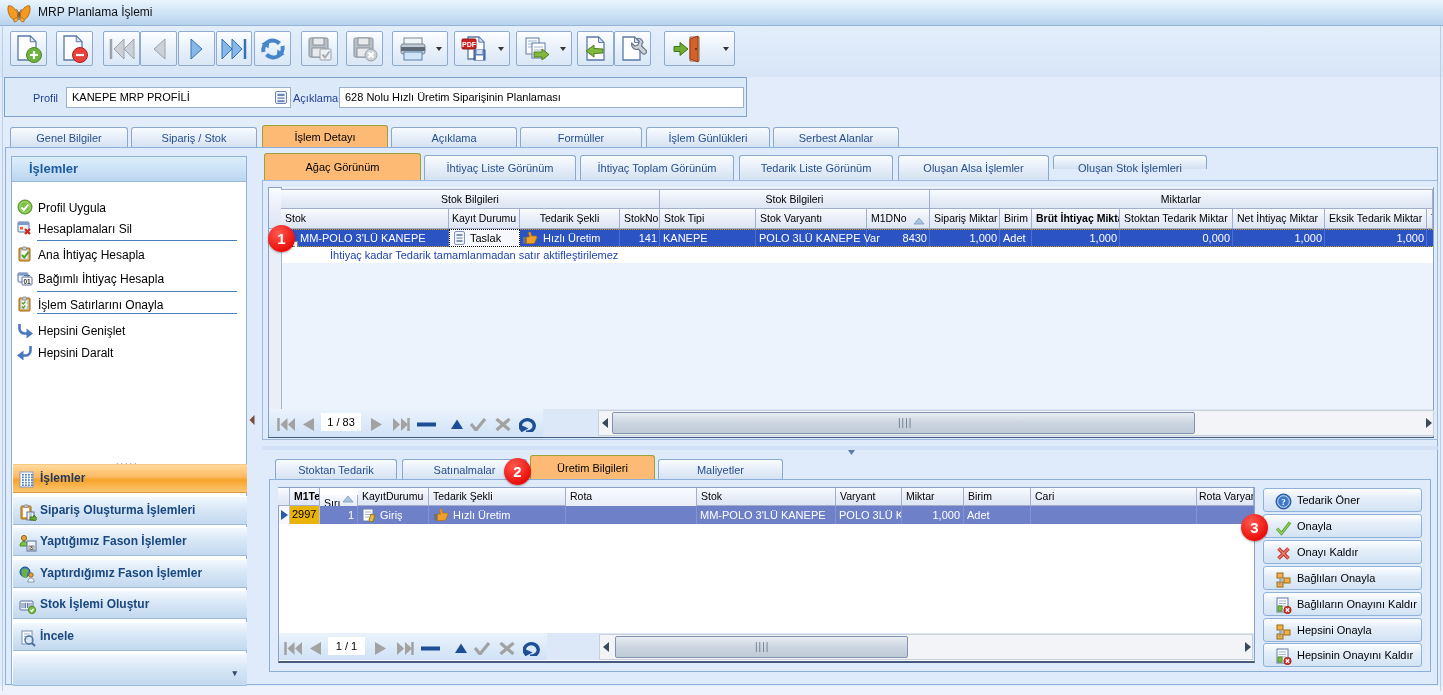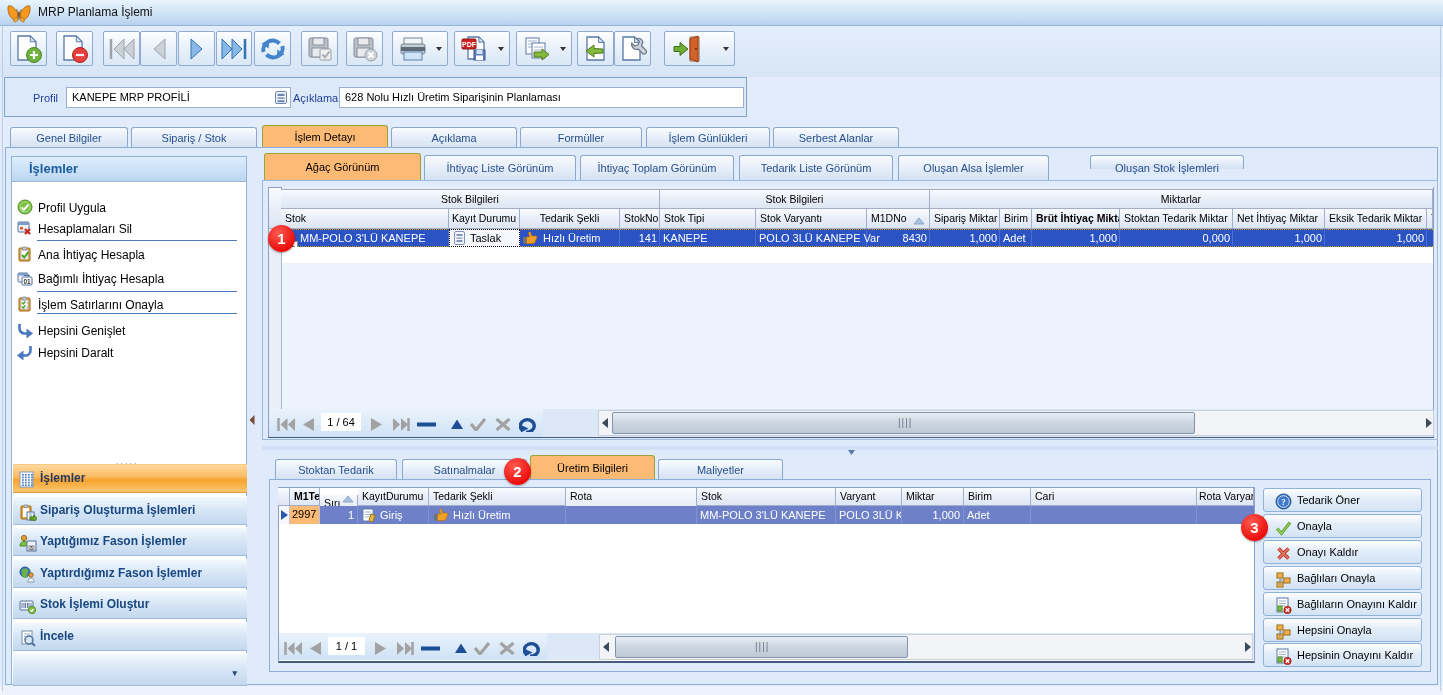--- a/index.html
+++ b/index.html
@@ -321,21 +321,21 @@
       </div>
 </div>
 <div class="abs" style="left:249px;top:415px;width:6px;height:10px"><svg width="6" height="10">
         <path d="M5.5 0L0.5 5l5 5z" fill="#7a4a3a"></path>
       </svg></div>
 <div class="tab sel" style="left:264px;top:153px;width:157px;height:28px;line-height:26px">Ağaç Görünüm</div>
 <div class="tab" style="left:424px;top:155px;width:152px;height:26px;line-height:24px">İhtiyaç Liste Görünüm</div>
 <div class="tab" style="left:580px;top:155px;width:154px;height:26px;line-height:24px">İhtiyaç Toplam Görünüm</div>
 <div class="tab" style="left:739px;top:155px;width:154px;height:26px;line-height:24px">Tedarik Liste Görünüm</div>
 <div class="tab" style="left:898px;top:155px;width:151px;height:26px;line-height:24px">Oluşan Alsa İşlemler</div>
-<div class="tab" style="left:1090px;top:155px;width:154px;height:14px;line-height:24px">Oluşan Stok İşlemleri</div>
+<div class="tab" style="left:1053px;top:155px;width:154px;height:14px;line-height:24px">Oluşan Stok İşlemleri</div>
 <div class="abs" id="innerbox" style="left:262px;top:180px;width:1176px;height:260px;border:1px solid #9cbbde;background:#dfeafa"></div>
 <div class="abs" style="left:268px;top:187px;width:1166px;height:251px;border:1px solid #8ba1c7;border-bottom:2px solid #46597f;background:#edf3fc"></div>
 <div class="abs" style="left:269px;top:188px;width:13px;height:248px;background:#e9eef7;border-right:1px solid #a9b6cf"></div>
 <div class="ghd" style="left:269px;top:188px;width:13px;height:41px;padding-left:0"></div>
 <div class="ghd" style="left:281px;top:190px;width:379px;height:19px;line-height:18px;text-align:center;padding-left:0">Stok Bilgileri</div>
 <div class="ghd" style="left:660px;top:190px;width:270px;height:19px;line-height:18px;text-align:center;padding-left:0">Stok Bilgileri</div>
 <div class="ghd" style="left:930px;top:190px;width:503px;height:19px;line-height:18px;text-align:center;padding-left:0">Miktarlar</div>
 <div class="ghd" style="left:282px;top:187px;width:1151px;height:3px;border-right:none"></div>
 <div class="ghd" style="left:281px;top:209px;width:168px;height:20px;line-height:19px;">Stok</div>
 <div class="ghd" style="left:449px;top:209px;width:71px;height:20px;line-height:19px;text-align:center;padding-left:0;">Kayıt Durumu</div>
@@ -390,31 +390,32 @@
     </div>
 <div class="abs" style="left:523px;top:231px"><svg width="15" height="13" viewBox="0 0 15 13">
         <rect x="0" y="6" width="3" height="6.5" fill="#6a737e"></rect>
         <path d="M3.5 6h3L5.6 2c-.2-1.3 1.8-1.5 2.2-.2l.8 3.2h4c1.3 0 1.6 1.1 1.1 1.9l-2 4.6c-.35.75-.85 1-1.6 1H3.5z" fill="#f0a026" stroke="#b5720a" stroke-width="0.7"></path>
       </svg></div>
 <div class="cw" style="left:543px;top:230px">Hızlı Üretim</div>
 <div class="abs" style="left:286px;top:241px;width:12px;height:12px;background:#fff;border:1px solid #8a8a8a"><svg width="10" height="10">
         <path d="M2 5h6M5 2v6" stroke="#000"></path>
       </svg></div>
 <div class="abs" style="left:282px;top:247px;width:1151px;height:16px;background:#fff"></div>
+<div class="abs" style="left:330px;top:248px;color:#1f44ad;line-height:15px">İhtiyaç kadar Tedarik tamamlanmadan satır aktifleştirilemez</div>
 <div class="abs" style="left:269px;top:409px;width:1164px;height:28px;background:#dce8f7"></div>
 <div class="abs" style="left:269px;top:409px;width:274px;height:28px;background:linear-gradient(#eaf3fc,#cfe2f6)"></div>
 <div class="abs" style="left:277px;top:418px;width:18px;height:13px"><svg width="18" height="13" viewBox="0 0 18 13">
         <path d="M1.5 0v13" stroke="#a2a2a2" stroke-width="2.5"></path>
         <path d="M10.5 0L3.5 6.5l7 6.5z" fill="#a2a2a2"></path>
         <path d="M18 0l-7 6.5 7 6.5z" fill="#a2a2a2"></path>
       </svg></div>
     <div class="abs" style="left:303px;top:418px;width:11px;height:13px"><svg width="11" height="13" viewBox="0 0 11 13">
         <path d="M11 0L0 6.5 11 13z" fill="#a2a2a2"></path>
       </svg></div>
-    <div class="abs" style="left:321px;top:413px;width:40px;height:18px;background:#fff;text-align:center;line-height:18px;color:#000">1 / 64</div>
+    <div class="abs" style="left:321px;top:413px;width:40px;height:18px;background:#fff;text-align:center;line-height:18px;color:#000">1 / 83</div>
     <div class="abs" style="left:371px;top:418px;width:11px;height:13px"><svg width="11" height="13" viewBox="0 0 11 13">
         <path d="M0 0l11 6.5L0 13z" fill="#a2a2a2"></path>
       </svg></div>
     <div class="abs" style="left:393px;top:418px;width:17px;height:13px"><svg width="17" height="13" viewBox="0 0 17 13">
         <path d="M0 0l7 6.5L0 13z" fill="#a2a2a2"></path>
         <path d="M8 0l7 6.5L8 13z" fill="#a2a2a2"></path>
         <path d="M15.5 0v13" stroke="#a2a2a2" stroke-width="2.5"></path>
       </svg></div>
     <div class="abs" style="left:417px;top:418px;width:19px;height:13px"><svg width="19" height="13" viewBox="0 0 19 13">
         <rect x="0" y="4.5" width="19" height="4" fill="#1d4e96"></rect>
@@ -462,21 +463,21 @@
 <div class="ghd" style="left:902px;top:488px;width:62px;height:18px;line-height:17px;">Miktar</div>
 <div class="ghd" style="left:964px;top:488px;width:67px;height:18px;line-height:17px;">Birim</div>
 <div class="ghd" style="left:1031px;top:488px;width:166px;height:18px;line-height:17px;">Cari</div>
 <div class="ghd" style="left:1197px;top:488px;width:57px;height:18px;line-height:17px;padding-left:2px;">Rota Varyant</div>
 <div class="abs" style="left:342px;top:493px"><svg width="12" height="8">
         <path d="M6 1L11 7H1z" fill="#a8c4e0" stroke="#7e9cc0" stroke-width="0.8"></path>
       </svg></div>
 <div class="abs" style="left:279px;top:506px;width:11px;height:18px;background:#f6f8fc;border-right:1px solid #b8c2d6"><svg width="9" height="12" style="margin:3px 0 0 1px">
         <path d="M1 1l7 5-7 5z" fill="#2a5ab0"></path>
       </svg></div>
-<div class="abs" style="left:290px;top:506px;width:30px;height:18px;background:#fdba74;border-right:1px solid #b8c2d6;color:#000;line-height:17px;padding-left:2px">2997</div>
+<div class="abs" style="left:290px;top:506px;width:30px;height:18px;background:#eab308;border-right:1px solid #b8c2d6;color:#000;line-height:17px;padding-left:2px">2997</div>
 <div class="abs" style="left:320px;top:506px;width:934px;height:18px;background:#6e80c8"></div>
 <div class="abs" style="left:357px;top:506px;width:1px;height:18px;background:#8492d2"></div>
 <div class="abs" style="left:428px;top:506px;width:1px;height:18px;background:#8492d2"></div>
 <div class="abs" style="left:565px;top:506px;width:1px;height:18px;background:#8492d2"></div>
 <div class="abs" style="left:696px;top:506px;width:1px;height:18px;background:#8492d2"></div>
 <div class="abs" style="left:835px;top:506px;width:1px;height:18px;background:#8492d2"></div>
 <div class="abs" style="left:901px;top:506px;width:1px;height:18px;background:#8492d2"></div>
 <div class="abs" style="left:963px;top:506px;width:1px;height:18px;background:#8492d2"></div>
 <div class="abs" style="left:1030px;top:506px;width:1px;height:18px;background:#8492d2"></div>
 <div class="abs" style="left:1196px;top:506px;width:1px;height:18px;background:#8492d2"></div>

